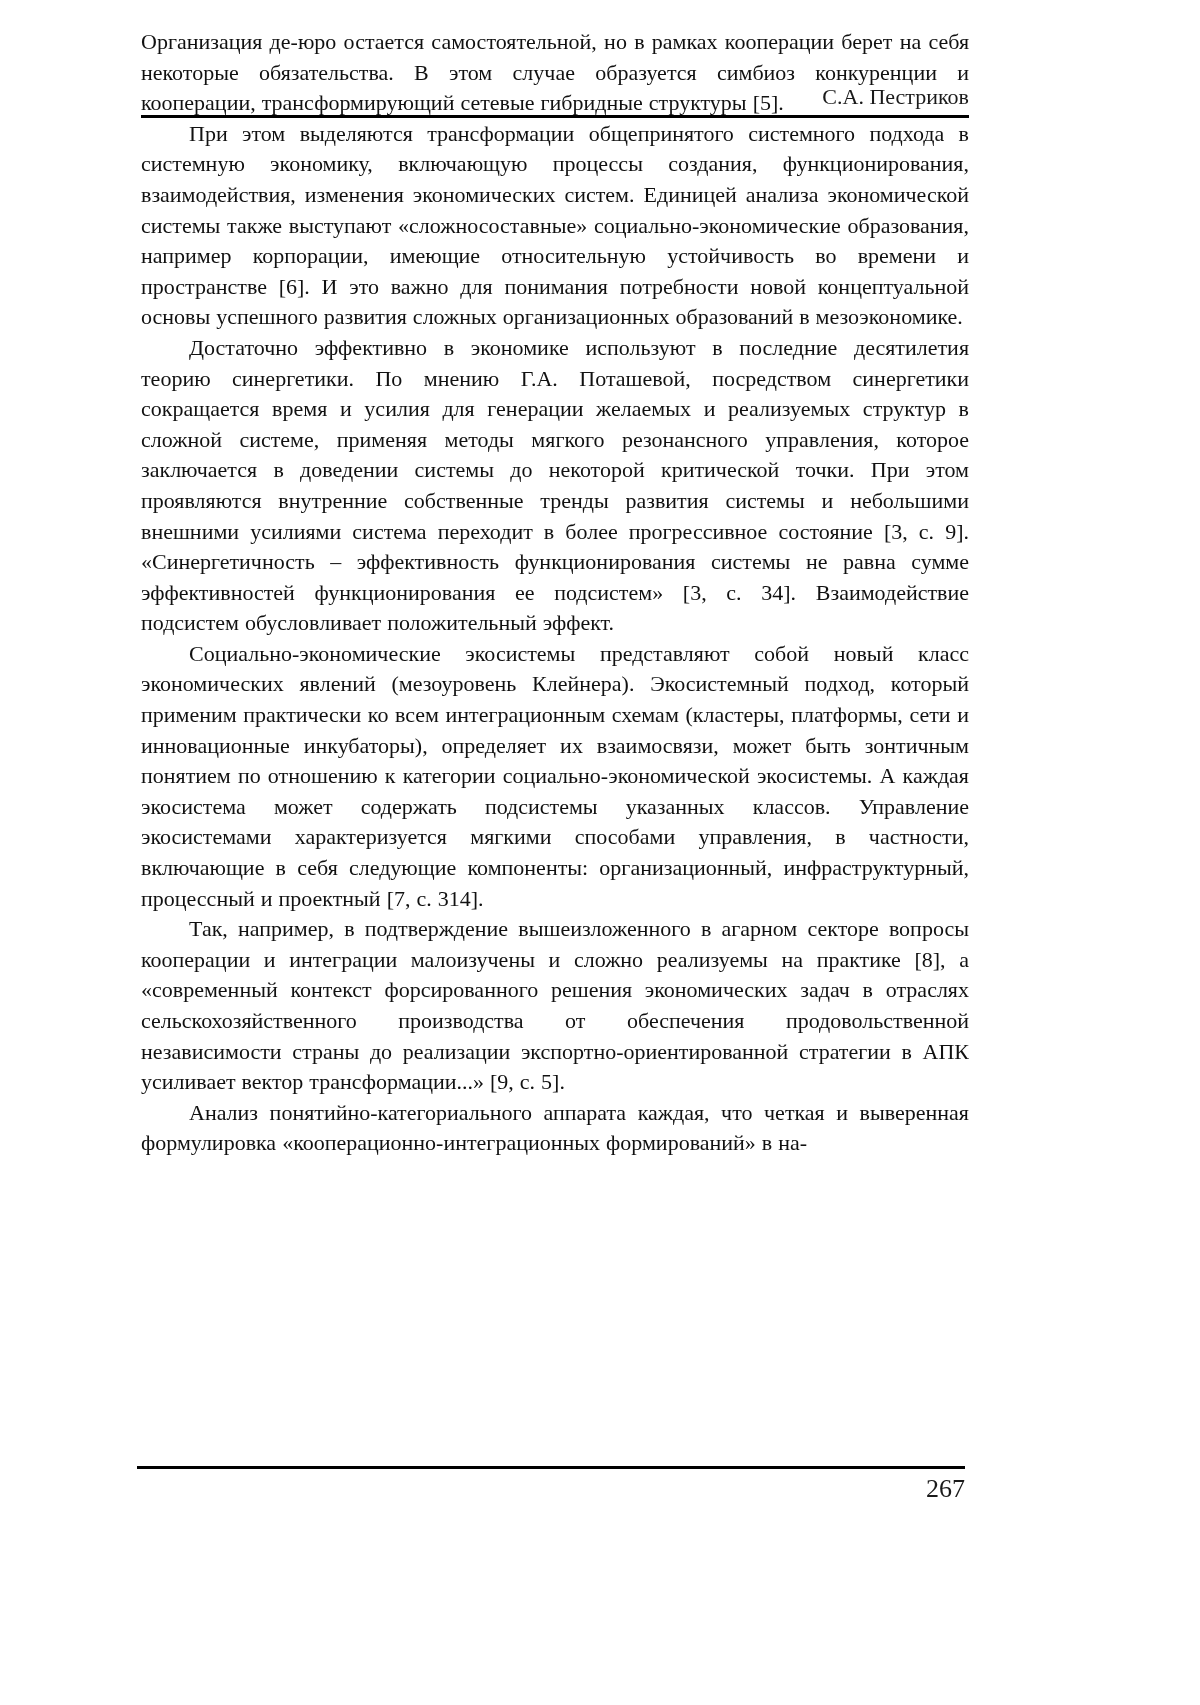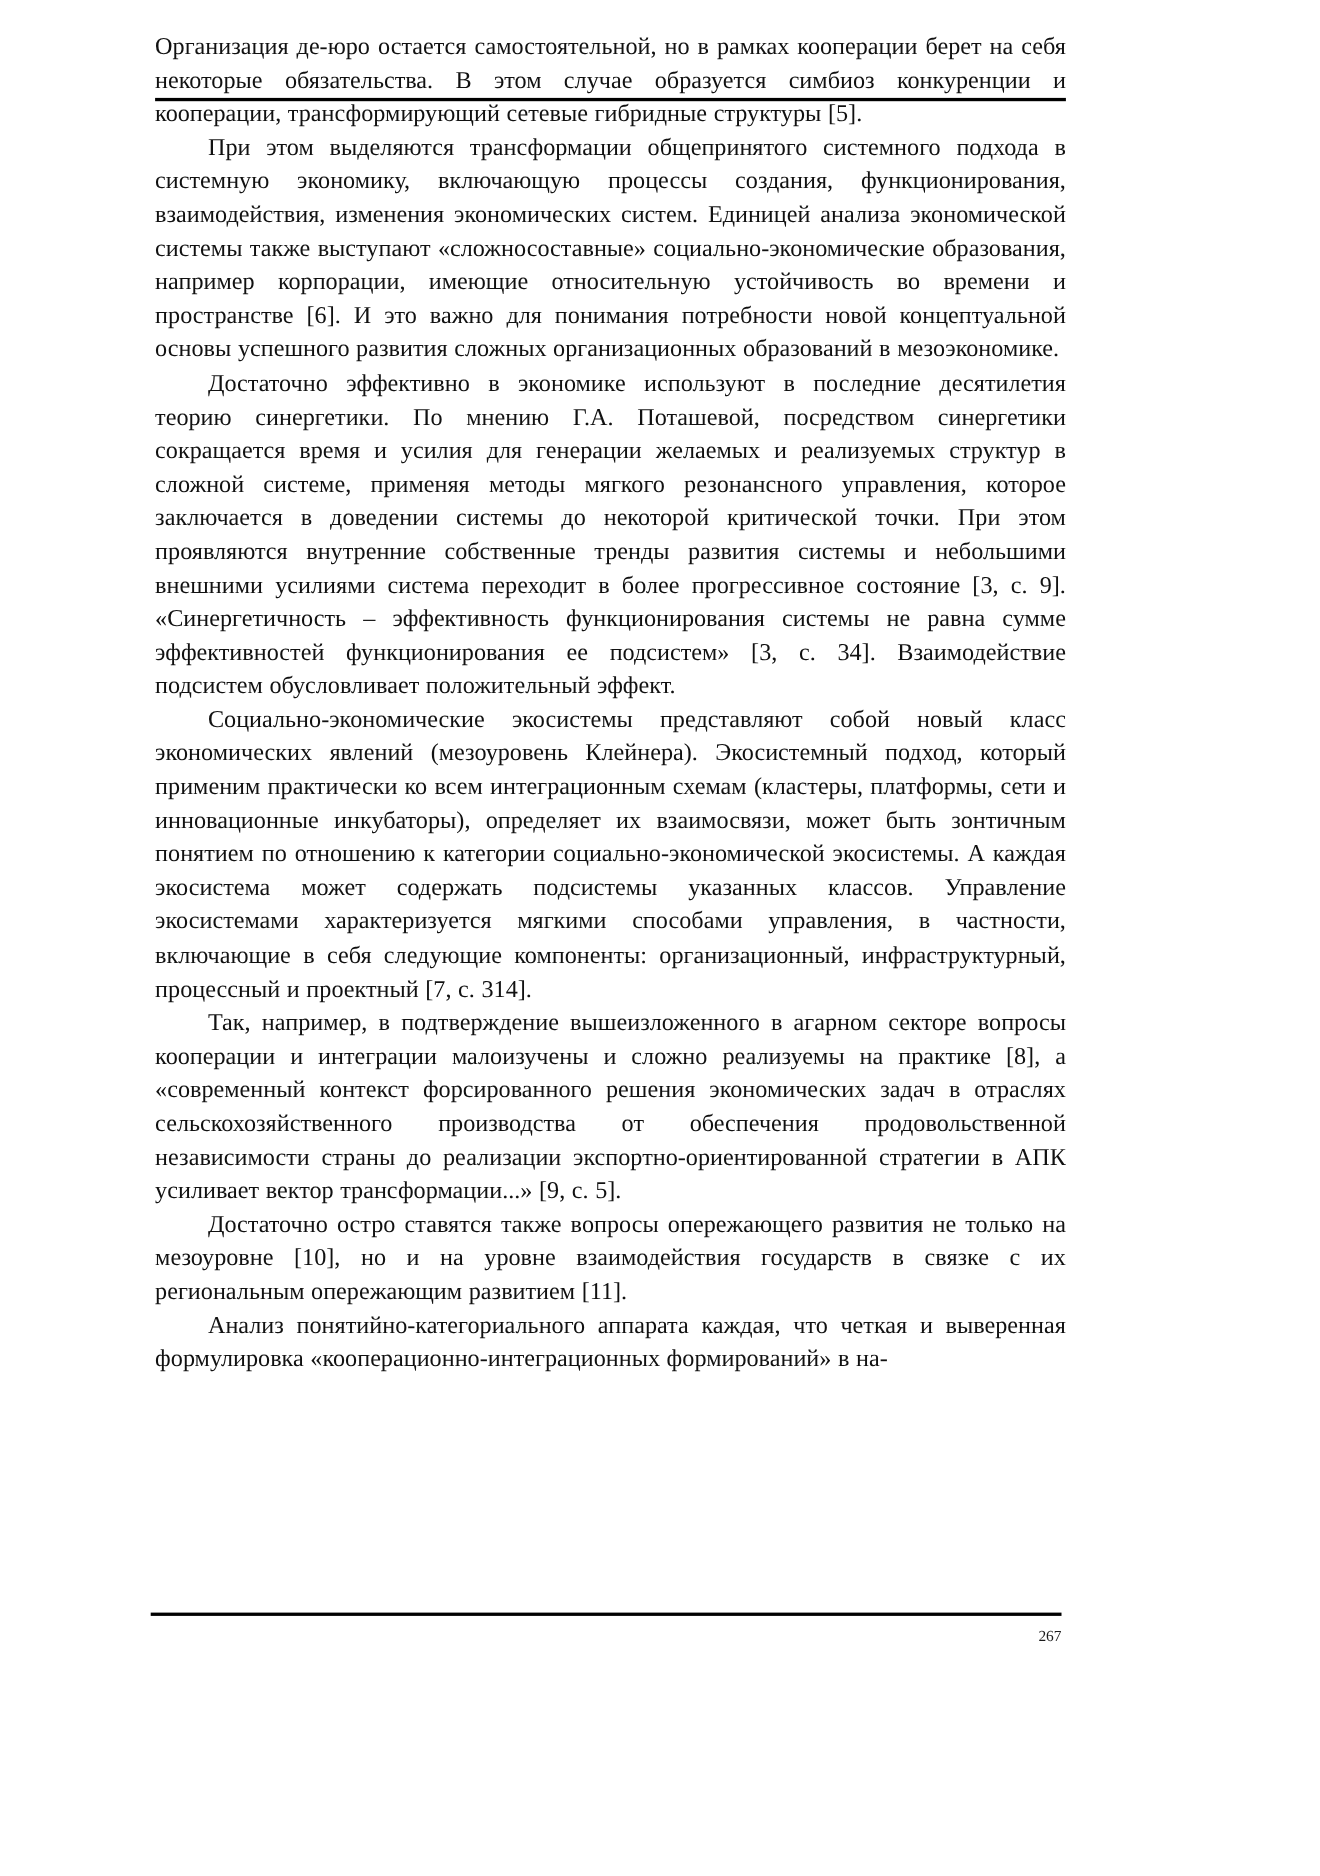--- a/index.html
+++ b/index.html
@@ -54,42 +54,42 @@
     position: absolute;
     top: 1466px;
     left: 137px;
     width: 828px;
   }
   .page-footer .rule {
     margin-top: 0;
   }
   .page-number {
     text-align: right;
-    font-size: 14px;
+    font-size: 26px;
     line-height: 28px;
     margin-top: 6px;
     color: #1a1a1a;
   }
 </style>
 </head>
 <body>
 
 <div class="page">
 
   <div class="column page-header">
+    <div class="running-head">С.А. Пестриков</div>
     <div class="rule"></div>
   </div>
 
   <div class="column page-body">
     <p class="no-indent">Организация де-юро остается самостоятельной, но в рамках кооперации берет на себя некоторые обязательства. В этом случае образуется симбиоз конкуренции и кооперации, трансформирующий сетевые гибридные структуры [5].</p>
     <p>При этом выделяются трансформации общепринятого системного подхода в системную экономику, включающую процессы создания, функционирования, взаимодействия, изменения экономических систем. Единицей анализа экономической системы также выступают «сложносоставные» социально-экономические образования, например корпорации, имеющие относительную устойчивость во времени и пространстве [6]. И это важно для понимания потребности новой концептуальной основы успешного развития сложных организационных образований в мезоэкономике.</p>
     <p>Достаточно эффективно в экономике используют в последние десятилетия теорию синергетики. По мнению Г.А. Поташевой, посредством синергетики сокращается время и усилия для генерации желаемых и реализуемых структур в сложной системе, применяя методы мягкого резонансного управления, которое заключается в доведении системы до некоторой критической точки. При этом проявляются внутренние собственные тренды развития системы и небольшими внешними усилиями система переходит в более прогрессивное состояние [3, с. 9]. «Синергетичность – эффективность функционирования системы не равна сумме эффективностей функционирования ее подсистем» [3, с. 34]. Взаимодействие подсистем обусловливает положительный эффект.</p>
     <p>Социально-экономические экосистемы представляют собой новый класс экономических явлений (мезоуровень Клейнера). Экосистемный подход, который применим практически ко всем интеграционным схемам (кластеры, платформы, сети и инновационные инкубаторы), определяет их взаимосвязи, может быть зонтичным понятием по отношению к категории социально-экономической экосистемы. А каждая экосистема может содержать подсистемы указанных классов. Управление экосистемами характеризуется мягкими способами управления, в частности, включающие в себя следующие компоненты: организационный, инфраструктурный, процессный и проектный [7, с. 314].</p>
     <p>Так, например, в подтверждение вышеизложенного в агарном секторе вопросы кооперации и интеграции малоизучены и сложно реализуемы на практике [8], а «современный контекст форсированного решения экономических задач в отраслях сельскохозяйственного производства от обеспечения продовольственной независимости страны до реализации экспортно-ориентированной стратегии в АПК усиливает вектор трансформации...» [9, с. 5].</p>
-    <p>Достаточно остро ставятся также вопросы опережающего развития не только на мезоуровне [10], но и на уровне взаимодействия государств в связке с их региональным опережающим развитием [11].</p>
     <p>Анализ понятийно-категориального аппарата каждая, что четкая и выверенная формулировка «кооперационно-интеграционных формирований» в на-</p>
   </div>
 
   <div class="page-footer">
     <div class="rule"></div>
     <div class="page-number">267</div>
   </div>
 
 </div>
 

